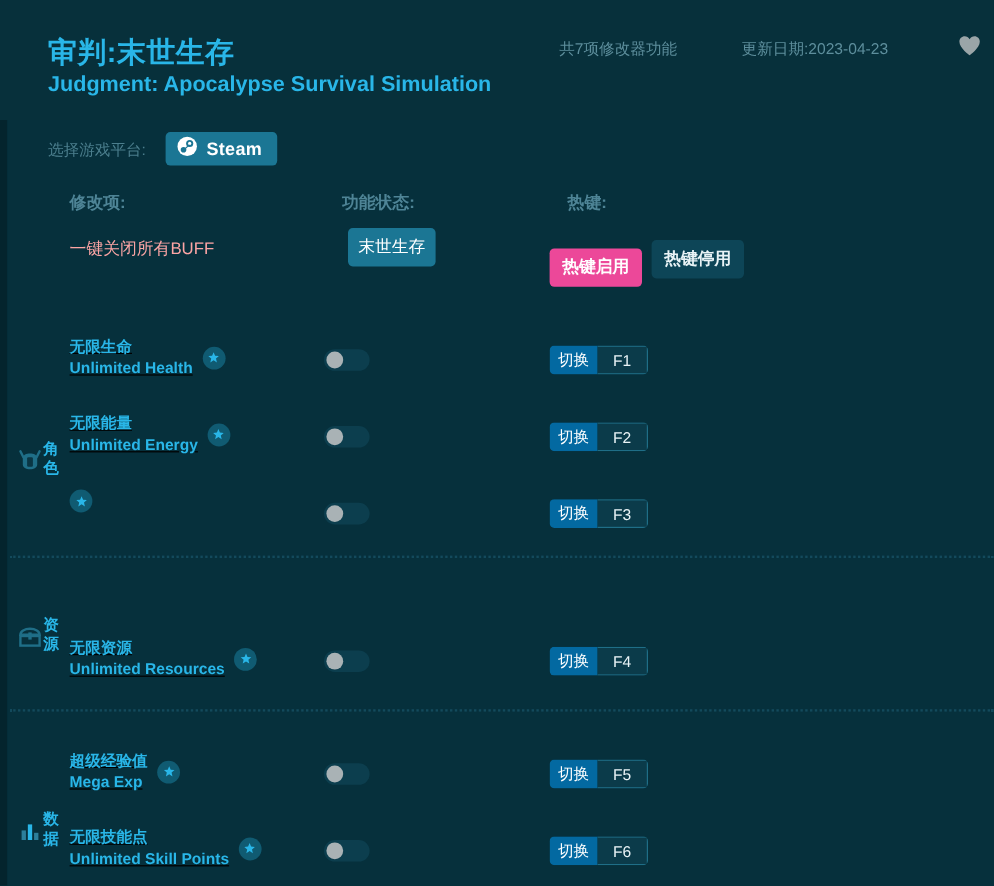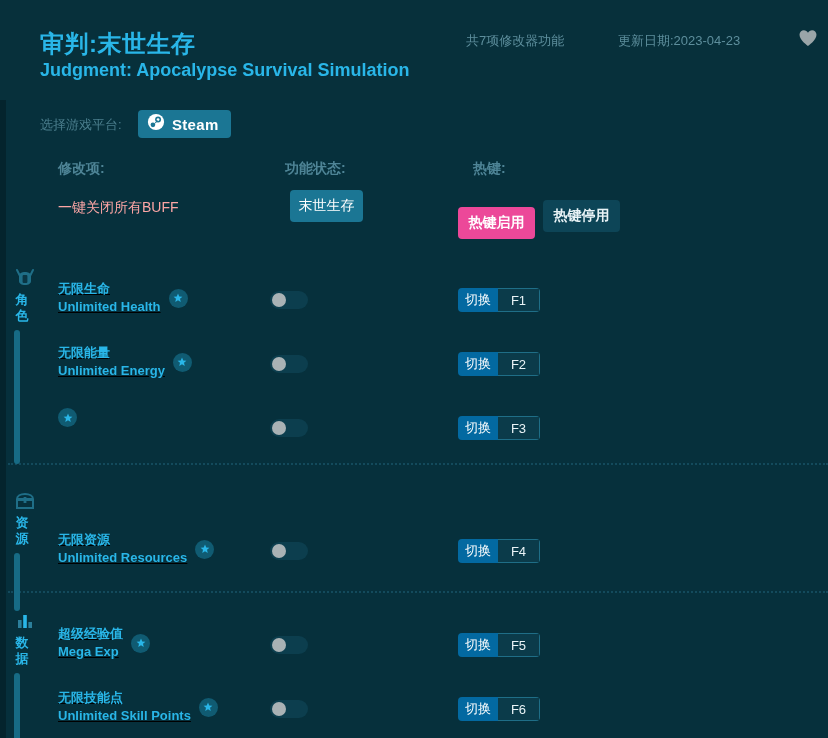--- a/index.html
+++ b/index.html
@@ -158,25 +158,24 @@
     font-size: 14px;
     font-weight: bold;
     color: #e9f3f6;
     cursor: pointer;
   }
 
   
   .cat-section { position: absolute; left: 0; width: 828px; }
   .cat-rail {
     position: absolute;
-    left: 14px; top: 10px;
+    left: 14px; top: 0;
     width: 26px;
     display: flex;
-    flex-direction: column;
-    align-items: flex-start;
+    align-items: flex-end;
   }
   .cat-icon { width: 22px; height: 20px; margin-bottom: 4px; }
   .cat-name {
     font-size: 13px;
     font-weight: bold;
     color: #29b6e8;
     line-height: 16px;
     text-align: center;
     width: 16px;
     word-break: break-all;

